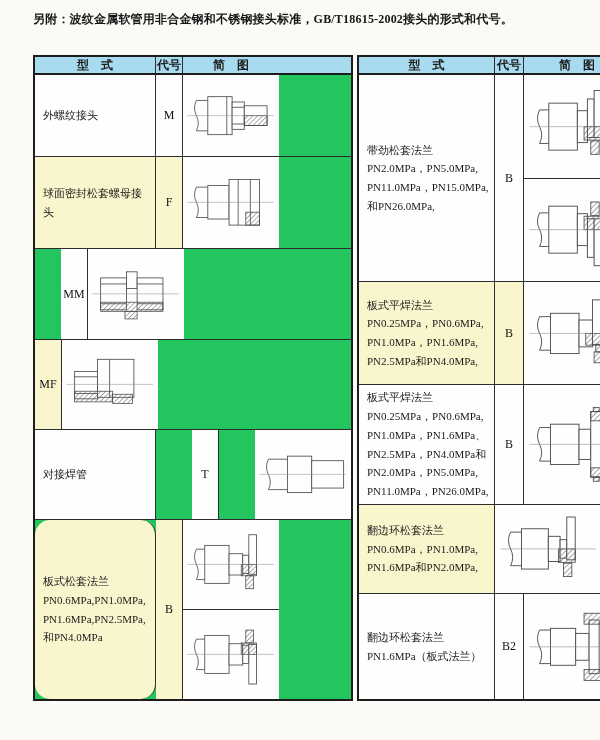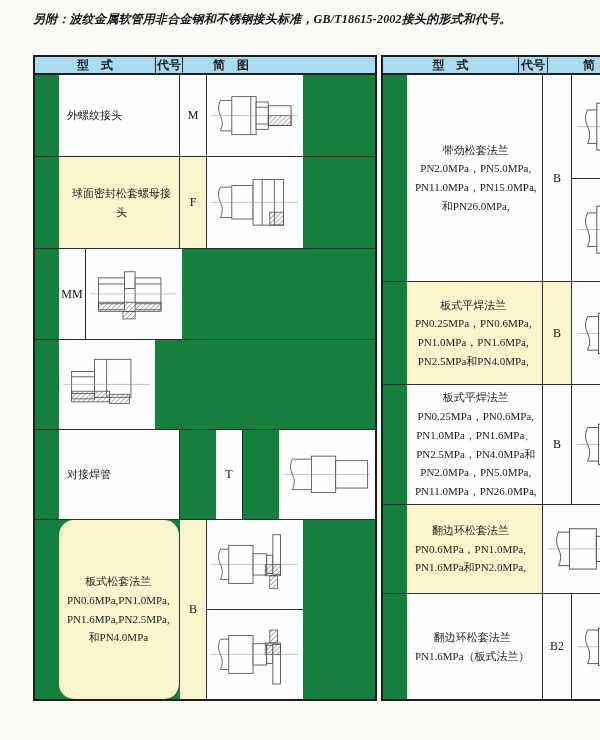--- a/index.html
+++ b/index.html
@@ -3,32 +3,32 @@
 <meta charset="utf-8">
 <style>
   html,body{margin:0;padding:0;}
   body{
     width:600px;height:740px;position:relative;overflow:hidden;
     background:#fbfaf6;
     font-family:"Liberation Serif","DejaVu Serif",serif;
   }
   .title{
     position:absolute;left:33px;top:11px;width:560px;
-    font-size:12px;font-weight:bold;color:#151515;letter-spacing:.2px;font-style:italic;
+    font-size:12px;font-weight:bold;color:#151515;letter-spacing:.2px;
   }
   .tables{position:absolute;left:33px;top:55px;display:flex;gap:4px;}
-  .tbl{border:2px solid #1d1d1d;background:#15803d;text-align:center;}
+  .tbl{border:2px solid #1d1d1d;background:#22c55e;}
   .hdr{display:flex;border-bottom:2px solid #1d1d1d;height:16px;}
   .hcell{
     display:flex;align-items:center;justify-content:center;
     font-size:12px;font-weight:bold;color:#1c1c1c;
     border-right:1px solid #2d2d2d;box-sizing:border-box;
   }
   .hcell:last-child{border-right:none;}
-  .row{display:flex;border-bottom:1px solid #2d2d2d;box-sizing:border-box;padding-left:24px;}
+  .row{display:flex;border-bottom:1px solid #2d2d2d;box-sizing:border-box;}
   .row:last-child{border-bottom:none;}
   .cell{border-right:1px solid #2d2d2d;box-sizing:border-box;background:#fefefe;}
   .cell:last-child{border-right:none;}
   .c-type{
     display:flex;align-items:center;
     padding:4px 3px 4px 8px;
     font-size:11px;line-height:1.7;color:#1a1a1a;white-space:pre-line;
   }
   .c-code{
     display:flex;align-items:center;justify-content:center;
@@ -95,39 +95,40 @@
               <rect x="58" y="15" width="40" height="60" fill="#fefefe" stroke="#4a4a4a" stroke-width="1.1"></rect>
               <line x1="70" y1="15" x2="70" y2="75" stroke="#4a4a4a" stroke-width="1.1"></line>
               <line x1="86" y1="15" x2="86" y2="75" stroke="#4a4a4a" stroke-width="1.1"></line>
               <rect x="80" y="58" width="18" height="17" fill="url(#hatchP)" stroke="#4a4a4a" stroke-width="1"></rect>
               <line x1="3" y1="45" x2="117" y2="45" stroke="#8f8f8f" stroke-width="0.7"></line>
             </svg>
           </div>
         </div>
       </div>
       <div class="row" style="height: 91px;">
-        <div class="cell c-code" style="background: rgb(254, 254, 254);">MM</div>
+        <div class="cell c-code" style="background: rgb(254, 254, 254); margin-left: 26px;">MM</div>
         <div class="cell c-sketch">
           <div class="sub">
             <svg class="sk" viewBox="0 0 120 90" preserveAspectRatio="xMidYMid meet">
               <rect x="14" y="24" width="34" height="42" fill="#fefefe" stroke="#4a4a4a" stroke-width="1.1"></rect>
               <line x1="14" y1="32" x2="48" y2="32" stroke="#4a4a4a" stroke-width="1.1"></line>
               <line x1="14" y1="58" x2="48" y2="58" stroke="#4a4a4a" stroke-width="1.1"></line>
               <rect x="48" y="16" width="14" height="22" fill="#fefefe" stroke="#4a4a4a" stroke-width="1.1"></rect>
               <rect x="62" y="24" width="34" height="42" fill="#fefefe" stroke="#4a4a4a" stroke-width="1.1"></rect>
               <line x1="62" y1="32" x2="96" y2="32" stroke="#4a4a4a" stroke-width="1.1"></line>
               <line x1="62" y1="58" x2="96" y2="58" stroke="#4a4a4a" stroke-width="1.1"></line>
               <rect x="14" y="56" width="82" height="12" fill="url(#hatchP)" stroke="#4a4a4a" stroke-width="1"></rect>
               <rect x="46" y="68" width="16" height="10" fill="url(#hatchP)" stroke="#4a4a4a" stroke-width="1"></rect>
               <line x1="3" y1="45" x2="117" y2="45" stroke="#8f8f8f" stroke-width="0.7"></line>
             </svg>
           </div>
         </div>
       </div>
       <div class="row" style="height: 90px;">
+        <div class="cell c-code" style="background: rgb(249, 246, 205);">MF</div>
         <div class="cell c-sketch">
           <div class="sub">
             <svg class="sk" viewBox="0 0 120 90" preserveAspectRatio="xMidYMid meet">
               <rect x="14" y="28" width="30" height="36" fill="#fefefe" stroke="#4a4a4a" stroke-width="1.1"></rect>
               <line x1="14" y1="35" x2="44" y2="35" stroke="#4a4a4a" stroke-width="1.1"></line>
               <line x1="14" y1="57" x2="44" y2="57" stroke="#4a4a4a" stroke-width="1.1"></line>
               <rect x="44" y="12" width="48" height="50" fill="#fefefe" stroke="#4a4a4a" stroke-width="1.1"></rect>
               <line x1="60" y1="12" x2="60" y2="62" stroke="#4a4a4a" stroke-width="1.1"></line>
               <rect x="14" y="54" width="50" height="14" fill="url(#hatchP)" stroke="#4a4a4a" stroke-width="1"></rect>
               <rect x="64" y="58" width="26" height="12" fill="url(#hatchP)" stroke="#4a4a4a" stroke-width="1"></rect>

